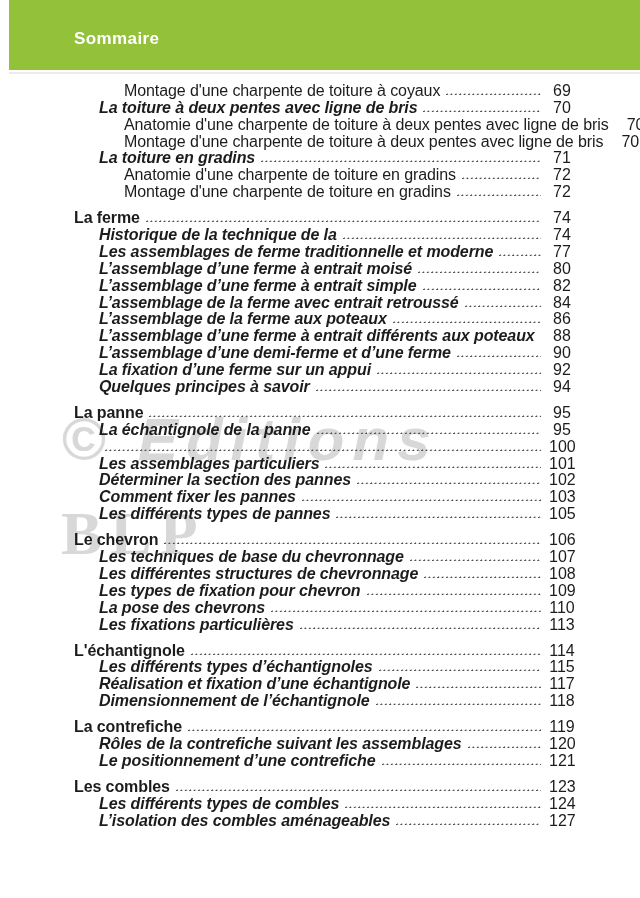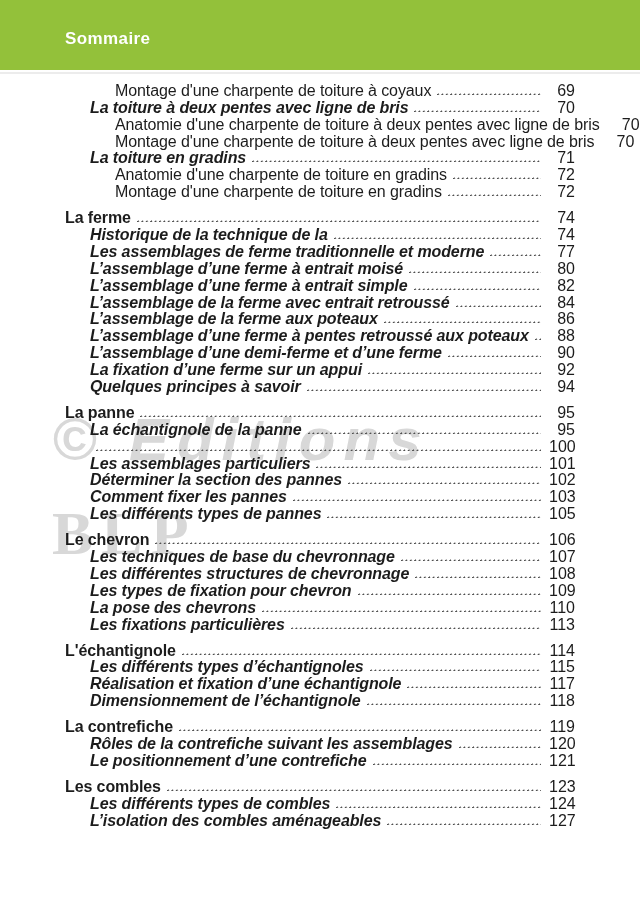--- a/index.html
+++ b/index.html
@@ -11,21 +11,21 @@
   }
   * { box-sizing: border-box; }
   html, body { margin: 0; padding: 0; }
   body {
     width: 640px; height: 898px;
     background: #ffffff;
     font-family: "Liberation Sans", sans-serif;
     color: var(--text);
     overflow: hidden;
   }
-  .page { position: relative; width: 640px; height: 848px; background: #fff; }
+  .page { position: relative; width: 640px; height: 848px; background: #fff; padding-left: 9px; }
 
   
   .band {
     height: 70px;
     background: var(--green);
     display: flex;
     align-items: flex-end;
     padding: 0 0 12px 65px;
   }
   .band-title {
@@ -59,21 +59,21 @@
 
   .leader {
     flex: 1;
     height: 5px;
     margin: 0 8px 1px 6px;
     background-image: radial-gradient(circle at 1.2px 3.4px, var(--dot) 0.8px, transparent 1.05px);
     background-size: 4.4px 5px;
     background-repeat: repeat-x;
     background-position: left bottom;
   }
-  .num { width: 26px; flex: none; text-align: right; line-height: 13px; }
+  .num { width: 26px; flex: none; text-align: center; line-height: 13px; }
 
   
   .watermark {
     position: absolute;
     left: 0; top: 0; width: 640px; height: 898px;
     z-index: 0;
     pointer-events: none;
     color: var(--wm);
     font-weight: bold;
   }
@@ -179,21 +179,21 @@
             <span class="title">L’assemblage de la ferme avec entrait retroussé</span>
             <span class="leader"></span>
             <span class="num">84</span>
           </div>
           <div class="row lv1">
             <span class="title">L’assemblage de la ferme aux poteaux</span>
             <span class="leader"></span>
             <span class="num">86</span>
           </div>
           <div class="row lv1">
-            <span class="title">L’assemblage d’une ferme à pentes retroussé aux poteaux</span>
+            <span class="title">L’assemblage d’une ferme à entrait différents aux poteaux</span>
             <span class="leader"></span>
             <span class="num">88</span>
           </div>
           <div class="row lv1">
             <span class="title">L’assemblage d’une demi-ferme et d’une ferme</span>
             <span class="leader"></span>
             <span class="num">90</span>
           </div>
           <div class="row lv1">
             <span class="title">La fixation d’une ferme sur un appui</span>

